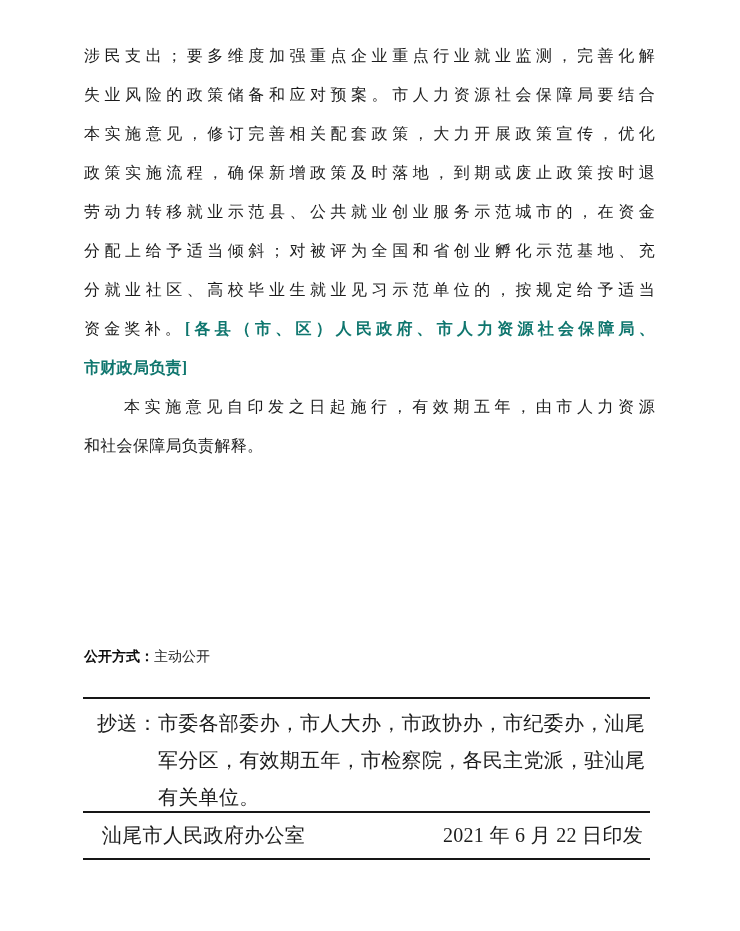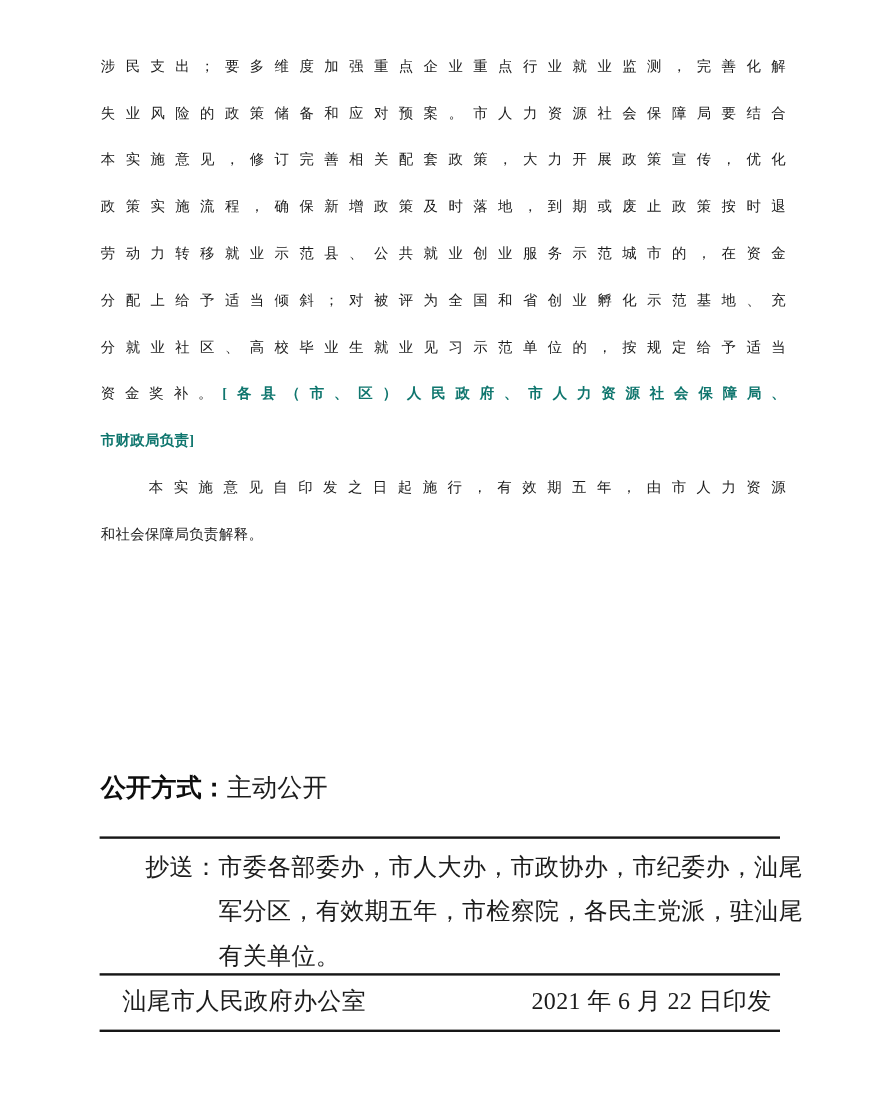--- a/index.html
+++ b/index.html
@@ -17,21 +17,21 @@
     overflow: hidden;
   }
   
   .body-text {
     position: absolute;
     left: 84px;
     top: 36px;
     width: 571px;
   }
   .line {
-    font-size: 12px;
+    font-size: 16px;
     height: 39px;
     line-height: 39px;
     letter-spacing: 0.3px;
     white-space: nowrap;
   }
   .line.justify {
     white-space: normal;
     text-align: justify;
     text-align-last: justify;
   }
@@ -40,21 +40,21 @@
   }
   .seg-bold {
     font-weight: bold;
     color: #0f766e;
   }
   
   .disclosure {
     position: absolute;
     left: 84px;
     top: 641px;
-    font-size: 21px;
+    font-size: 14px;
     line-height: 30px;
   }
   .hei {
     font-family: "Liberation Sans", sans-serif;
     font-weight: bold;
     color: #0d0d0d;
   }
   
   .rule {
     position: absolute;
@@ -72,21 +72,20 @@
     left: 97px;
     top: 705px;
     width: 558px;
     font-size: 20px;
     letter-spacing: 0.3px;
   }
   .cc-line {
     height: 37px;
     line-height: 37px;
     white-space: nowrap;
-    margin-left: 24px;
   }
   .cc-cont {
     padding-left: 61px;
   }
   
   .colophon {
     position: absolute;
     left: 84px;
     top: 821px;
     width: 571px;

